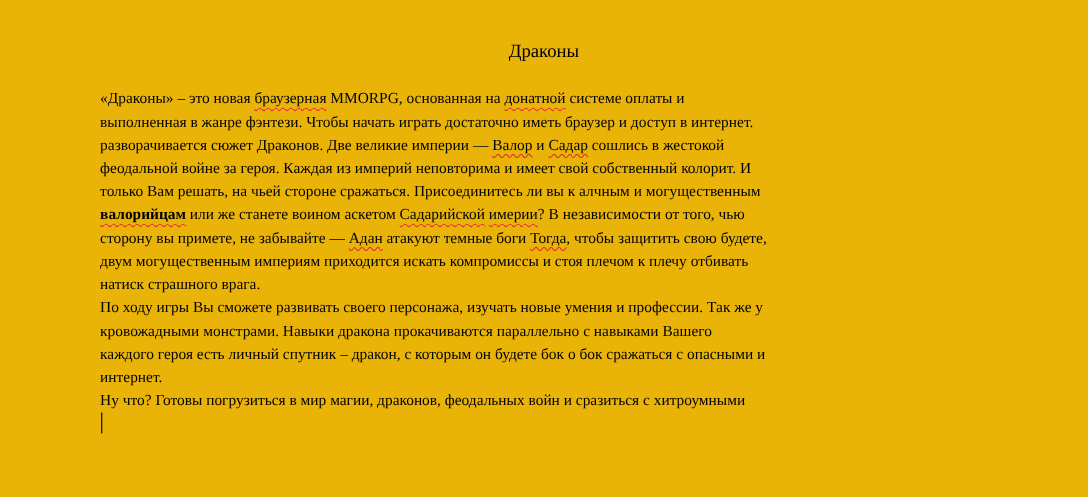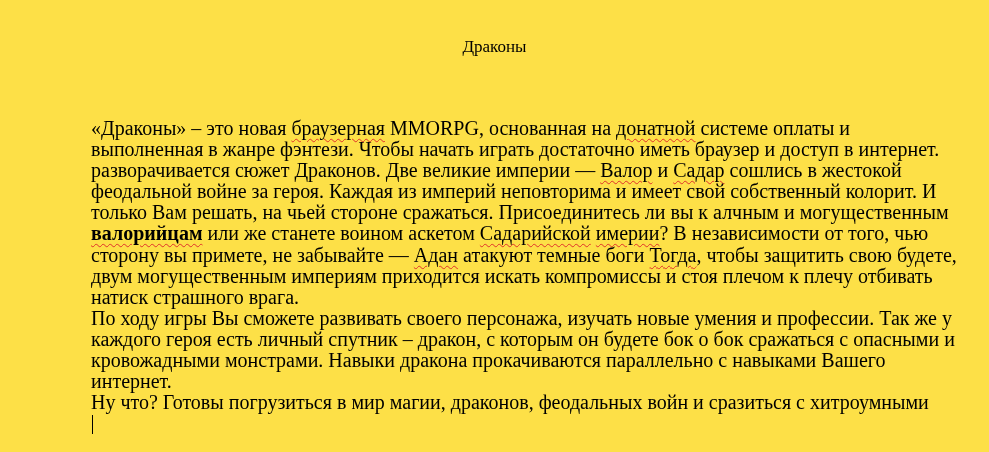--- a/index.html
+++ b/index.html
@@ -14,40 +14,39 @@
       overflow: hidden;
       font-family: "Liberation Serif", serif;
       color: #000000;
     }
     .page {
       position: absolute;
       left: 0;
       top: 0;
       width: 989px;
       height: 452px;
-      background: #fde047;
+      background: #eab308;
     }
     .title {
       position: absolute;
       top: 36px;
       left: 0;
       width: 989px;
       text-align: center;
       font-size: 17px;
       line-height: 22px;
     }
     .body-text {
       position: absolute;
       left: 91px;
       top: 80px;
       width: 820px;
-      font-size: 20px;
+      font-size: 14px;
       line-height: 21.1px;
       white-space: nowrap;
-      margin-top: 38px;
     }
     .line {
       display: block;
       height: 21.1px;
     }
     .sp {
       text-decoration: underline wavy #e0312a;
       text-decoration-thickness: 1px;
       text-underline-offset: 3px;
     }
@@ -69,19 +68,19 @@
       <span class="line"><span>«Драконы» – это новая </span><span class="sp" style="text-decoration-color: rgb(224, 49, 42);">браузерная</span><span> MMORPG, основанная на </span><span class="sp" style="text-decoration-color: rgb(224, 49, 42);">донатной</span><span> системе оплаты и</span></span>
       <span class="line"><span>выполненная в жанре фэнтези. Чтобы начать играть достаточно иметь браузер и доступ в интернет.</span></span>
       <span class="line"><span>разворачивается сюжет Драконов. Две великие империи — </span><span class="sp" style="text-decoration-color: rgb(224, 49, 42);">Валор</span><span> и </span><span class="sp" style="text-decoration-color: rgb(224, 49, 42);">Садар</span><span> сошлись в жестокой</span></span>
       <span class="line"><span>феодальной войне за героя. Каждая из империй неповторима и имеет свой собственный колорит. И</span></span>
       <span class="line"><span>только Вам решать, на чьей стороне сражаться. Присоединитесь ли вы к алчным и могущественным</span></span>
       <span class="line"><span class="sp" style="text-decoration-color: rgb(224, 49, 42); font-weight: bold;">валорийцам</span><span> или же станете воином аскетом </span><span class="sp" style="text-decoration-color: rgb(224, 49, 42);">Садарийской</span><span> </span><span class="sp" style="text-decoration-color: rgb(224, 49, 42);">имерии</span><span>? В независимости от того, чью</span></span>
       <span class="line"><span>сторону вы примете, не забывайте — </span><span class="sp" style="text-decoration-color: rgb(224, 49, 42);">Адан</span><span> атакуют темные боги </span><span class="sp" style="text-decoration-color: rgb(224, 49, 42);">Тогда</span><span>, чтобы защитить свою будете,</span></span>
       <span class="line"><span>двум могущественным империям приходится искать компромиссы и стоя плечом к плечу отбивать</span></span>
       <span class="line"><span>натиск страшного врага.</span></span>
       <span class="line"><span>По ходу игры Вы сможете развивать своего персонажа, изучать новые умения и профессии. Так же у</span></span>
+      <span class="line"><span>кровожадными монстрами. Навыки дракона прокачиваются параллельно с навыками Вашего</span></span>
       <span class="line"><span>каждого героя есть личный спутник – дракон, с которым он будете бок о бок сражаться с опасными и</span></span>
-      <span class="line"><span>кровожадными монстрами. Навыки дракона прокачиваются параллельно с навыками Вашего</span></span>
       <span class="line"><span>интернет.</span></span>
       <span class="line"><span>Ну что? Готовы погрузиться в мир магии, драконов, феодальных войн и сразиться с хитроумными</span></span>
       <span class="line"><span class="caret"></span></span>
     </div>
 </div>
 
 </body></html>

